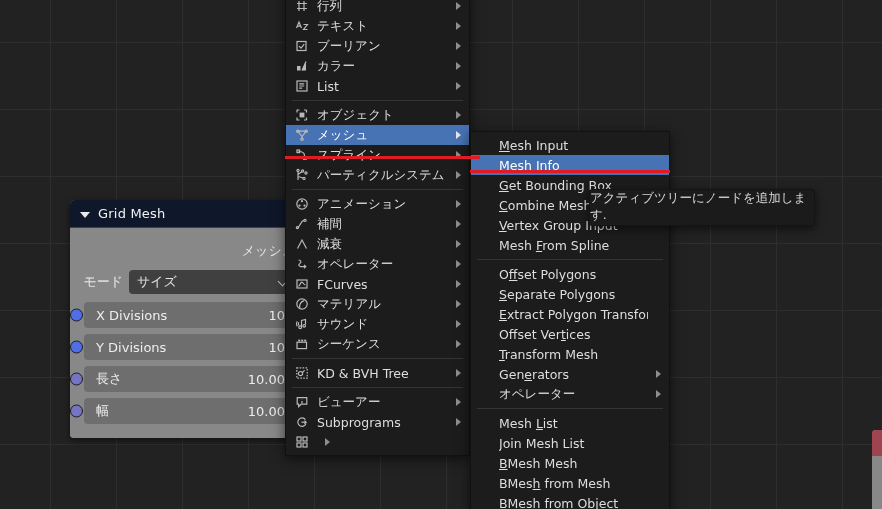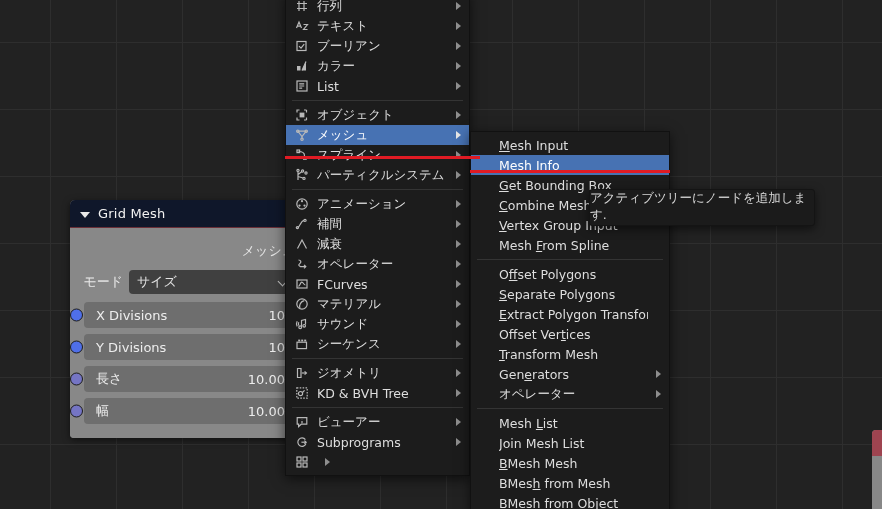--- a/index.html
+++ b/index.html
@@ -470,31 +470,20 @@
             <rect x="9.2" y="2.6" width="2" height="1.8" fill="currentColor"></rect>
           </svg>
         </span>
         <span class="label">シーケンス</span>
         <span class="arrow"></span>
       </div>
       <div class="sep"></div>
       <div class="mi">
         <span class="micon">
           <svg width="14" height="14" viewBox="0 0 14 14">
-            <path stroke="currentColor" fill="none" stroke-width="1.2" d="M2.5 2.5h3.5v9H2.5z"></path>
-            <path stroke="currentColor" fill="none" stroke-width="1.2" d="M6.8 7h4.4"></path>
-            <path stroke="currentColor" fill="none" stroke-width="1.2" d="M9.6 5.4L11.4 7 9.6 8.6"></path>
-          </svg>
-        </span>
-        <span class="label">ジオメトリ</span>
-        <span class="arrow"></span>
-      </div>
-      <div class="mi">
-        <span class="micon">
-          <svg width="14" height="14" viewBox="0 0 14 14">
             <rect stroke="currentColor" fill="none" stroke-width="1.2" stroke-dasharray="1.6 1.3" x="1.8" y="1.8" width="10.4" height="10.4"></rect>
             <circle stroke="currentColor" fill="none" stroke-width="1.2" cx="5.5" cy="7.6" r="2.1"></circle>
             <path stroke="currentColor" fill="none" stroke-width="1.2" d="M7.6 6.2L9.6 4.4"></path>
           </svg>
         </span>
         <span class="label">KD &amp; BVH Tree</span>
         <span class="arrow"></span>
       </div>
       <div class="sep"></div>
       <div class="mi">

